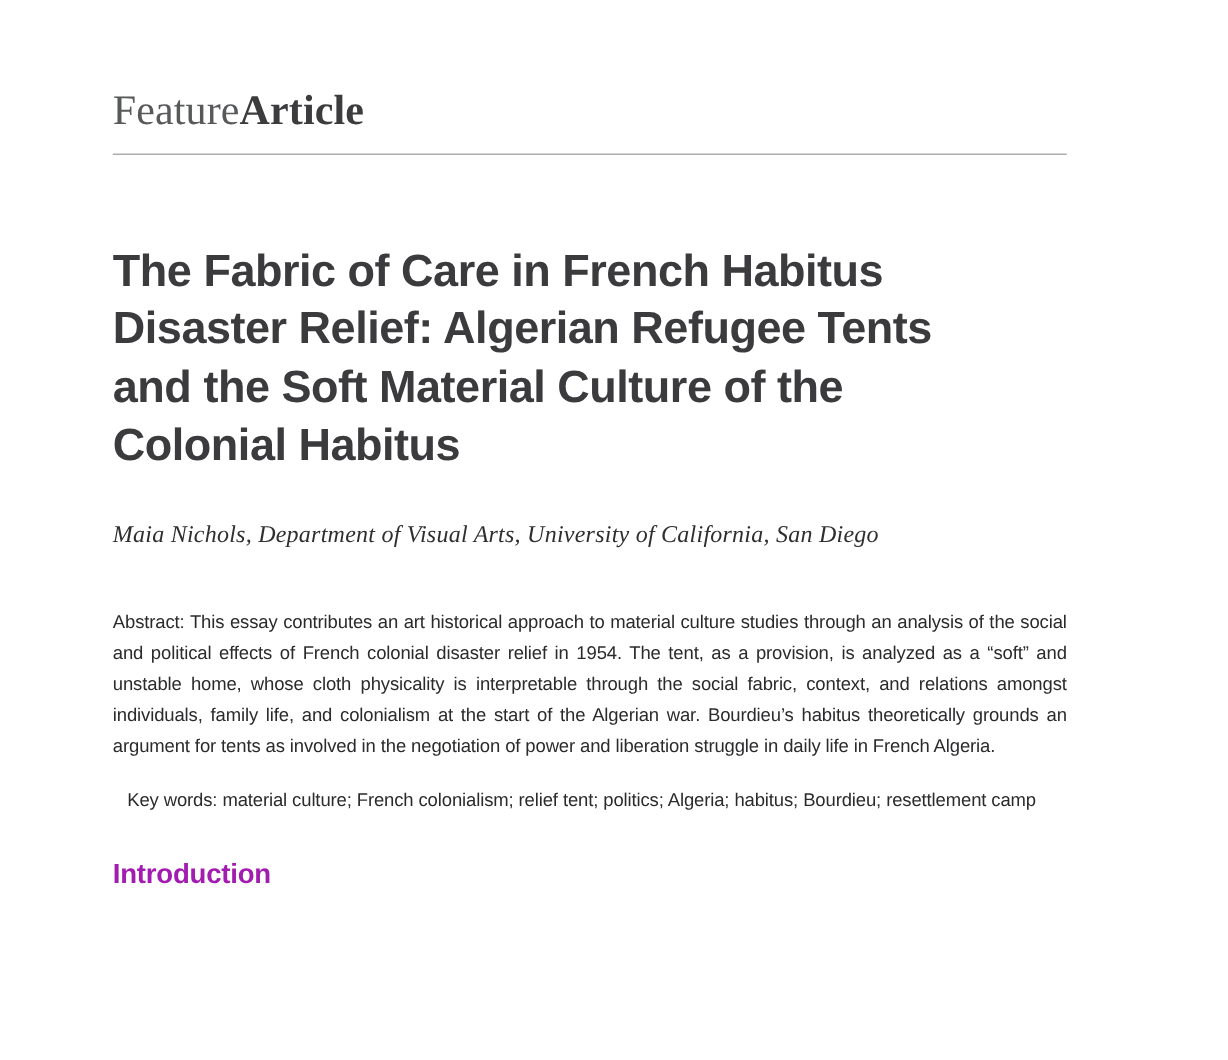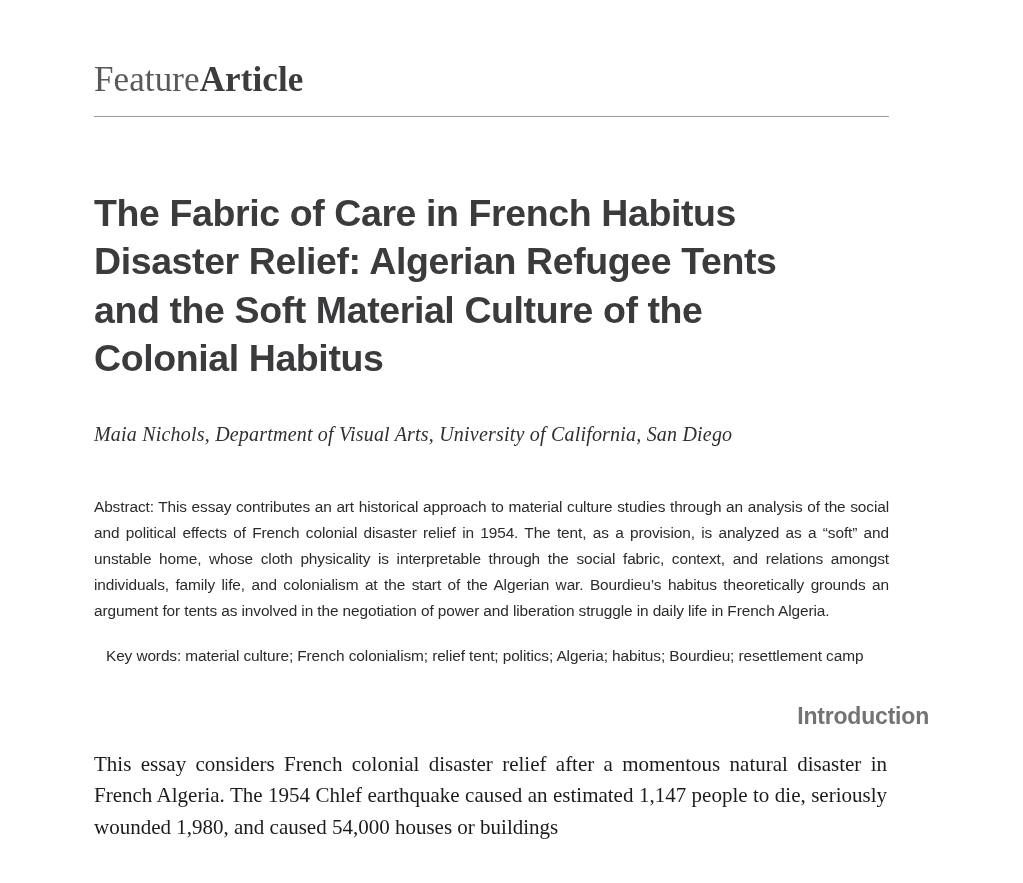--- a/index.html
+++ b/index.html
@@ -13,21 +13,21 @@
     overflow: hidden;
     font-family: "Liberation Sans", sans-serif;
     color: #231f20;
   }
   .page {
     position: relative;
     width: 1023px;
     height: 643px;
     background: #ffffff;
     box-sizing: border-box;
-    padding: 0 94px;
+    padding: 12px 94px;
   }
   
   .header {
     padding-top: 62px;
   }
   .header-kicker {
     font-family: "Liberation Serif", serif;
     font-size: 35px;
     line-height: 1.05;
     color: #58595b;
@@ -86,23 +86,22 @@
     color: #2b2b2d;
     letter-spacing: -0.1px;
     margin-left: 12px;
   }
   
   .section-heading {
     margin-top: 34px;
     font-family: "Liberation Sans", sans-serif;
     font-weight: bold;
     font-size: 23px;
-    color: #737373;
+    color: #a21caf;
     letter-spacing: -0.2px;
-    text-align: right;
   }
   .body-text {
     margin-top: 9px;
     width: 793px;
     font-family: "Liberation Serif", serif;
     font-size: 21px;
     line-height: 31.5px;
     text-align: justify;
     color: #1c1c1e;
   }
@@ -119,15 +118,14 @@
 
   <h1 class="title">The Fabric of Care in French Habitus Disaster Relief: Algerian Refugee Tents and the Soft Material Culture of the Colonial Habitus</h1>
 
   <div class="author">Maia Nichols, Department of Visual Arts, University of California, San Diego</div>
 
   <div class="abstract"><span class="lead">Abstract:</span><span> This essay contributes an art historical approach to material culture studies through an analysis of the social and political effects of French colonial disaster relief in 1954. The tent, as a provision, is analyzed as a “soft” and unstable home, whose cloth physicality is interpretable through the social fabric, context, and relations amongst individuals, family life, and colonialism at the start of the Algerian war. Bourdieu’s habitus theoretically grounds an argument for tents as involved in the negotiation of power and liberation struggle in daily life in French Algeria.</span></div>
 
   <div class="keywords"><span class="lead">Key words:</span><span> material culture; French colonialism; relief tent; politics; Algeria; habitus; Bourdieu; resettlement camp</span></div>
 
   <h2 class="section-heading">Introduction</h2>
-  <p class="body-text">This essay considers French colonial disaster relief after a momentous natural disaster in French Algeria. The 1954 Chlef earthquake caused an estimated 1,147 people to die, seriously wounded 1,980, and caused 54,000 houses or buildings</p>
 
 </div>
 
 </body></html>

